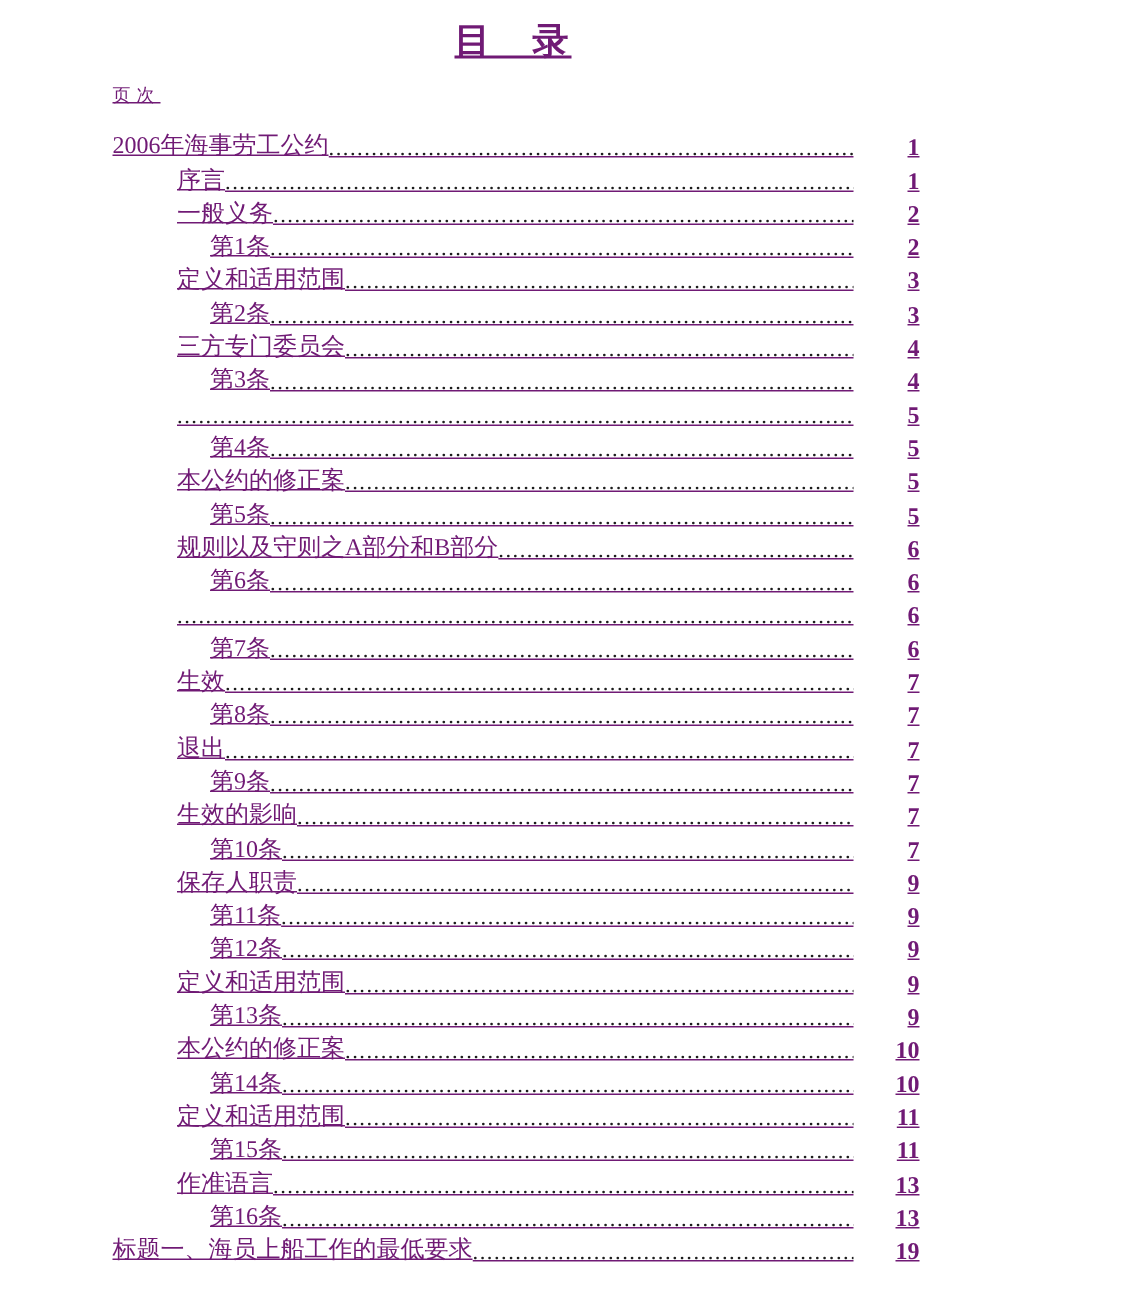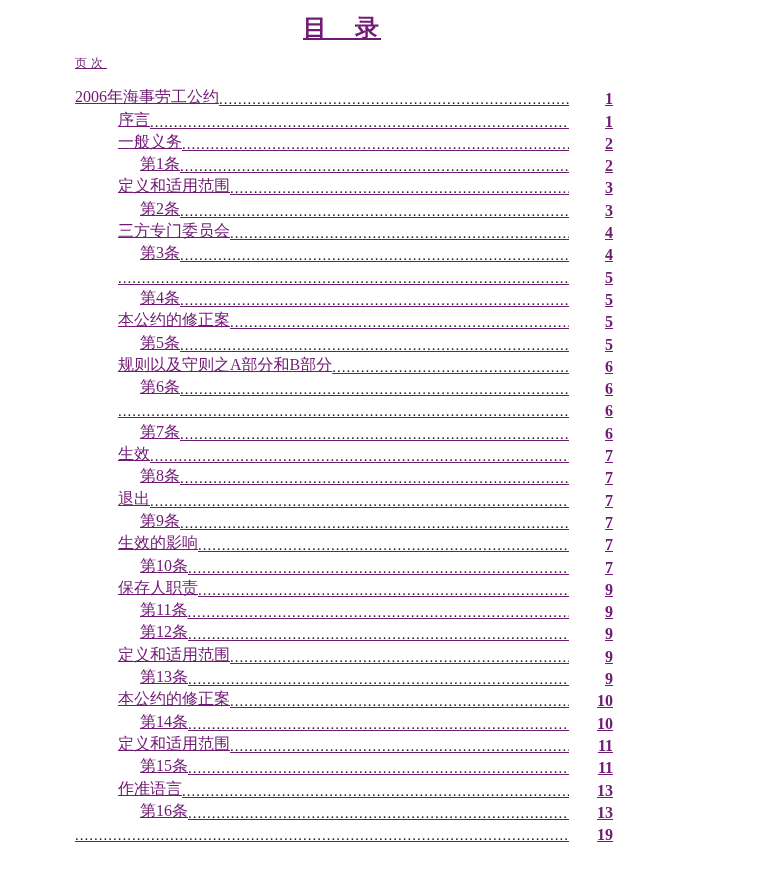--- a/index.html
+++ b/index.html
@@ -266,18 +266,19 @@
         </div>
 
         <div class="row level-2">
           <span class="label">第16条</span>
           <span class="leader"></span>
           <span class="pagenum">13</span>
         </div>
 
 
         <div class="row level-0">
+          <span class="label">标题一、海员上船工作的最低要求</span>
           <span class="leader"></span>
           <span class="pagenum">19</span>
         </div>
       </div>
   </div>
 </div>
 
 </body></html>

